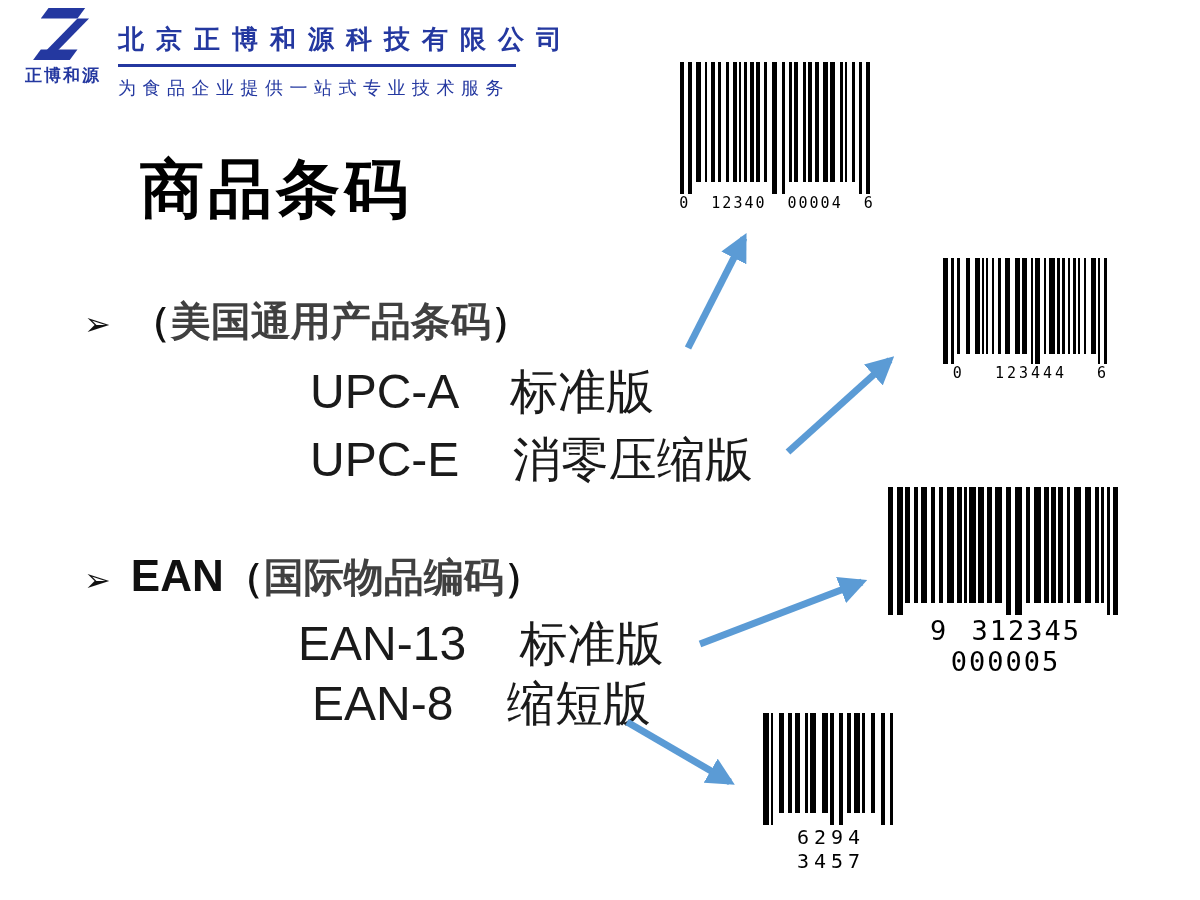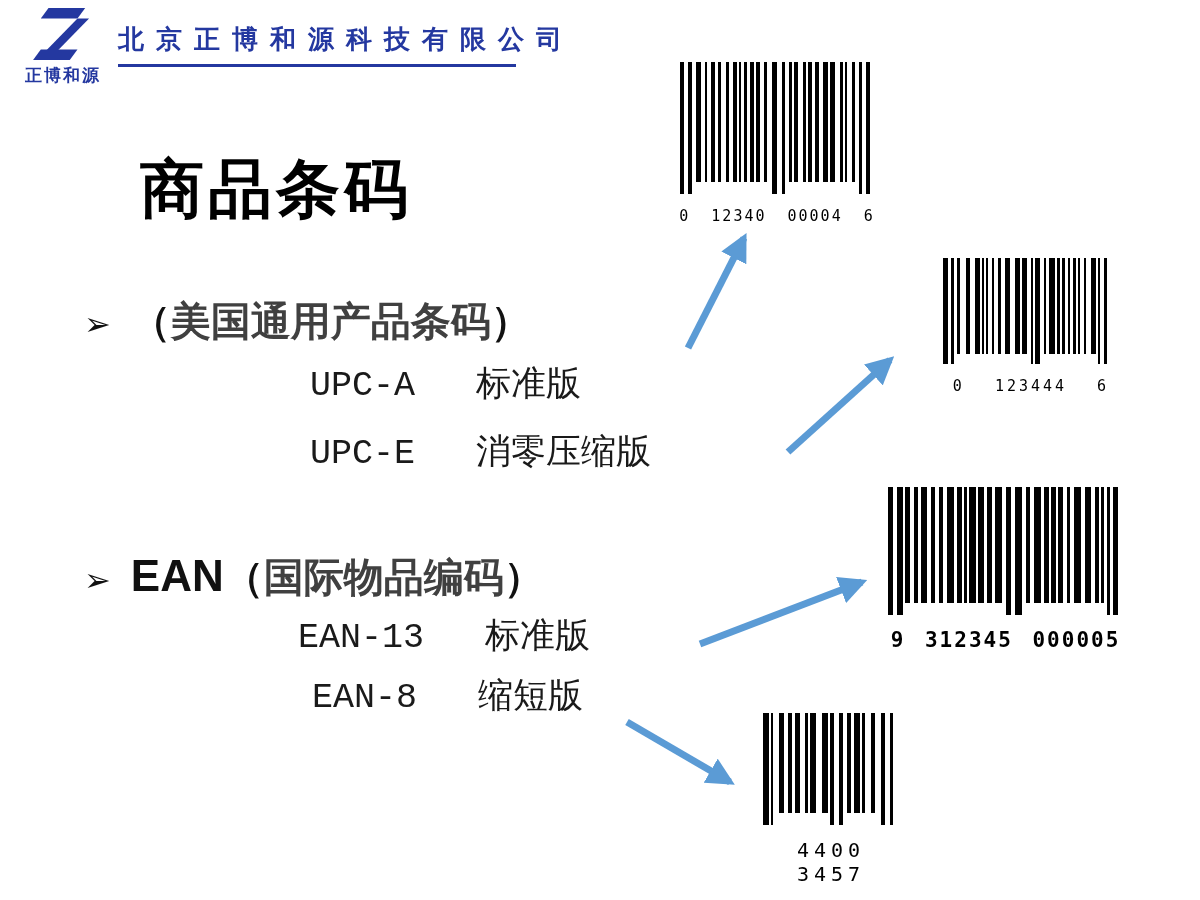--- a/index.html
+++ b/index.html
@@ -39,39 +39,39 @@
 
   
   .bullet { position:absolute; display:flex; align-items:baseline; white-space:nowrap; }
   .bullet .marker { font-size:32px; margin-right:20px; color:#111; }
   .bullet .acr { font-size:44px; font-weight:bold; color:#111; }
   .bullet .paren { font-size:40px; font-weight:bold; color:#111; }
   .bullet .red { font-size:40px; font-weight:bold; color:#404040; }
   #bullet-upc { left:84px; top:294px; }
   #bullet-ean { left:84px; top:550px; }
 
-  .subline { position:absolute; font-size:35px; color:#1a1a1a; white-space:nowrap;font-family:Liberation Mono, monospace; }
+  .subline { position:absolute; font-size:48px; color:#1a1a1a; white-space:nowrap; }
   .subline .desc { margin-left:40px; }
   #line-upc-a { left:310px; top:360px; }
   #line-upc-e { left:310px; top:428px; }
   #line-ean13 { left:298px; top:612px; }
   #line-ean8  { left:312px; top:672px; }
 
   
   .barcode { position:absolute; background:#fff; text-align:center; }
   .barcode .bars { line-height:0; }
   .barcode svg rect { fill:#000; }
-  .digits { font-family:"DejaVu Sans Mono", monospace; color:#000; margin-top:13px; }
+  .digits { font-family:"DejaVu Sans Mono", monospace; color:#000; margin-top:0; }
   #bc0 { left:672px; top:62px;  width:210px; }
   #bc1 { left:933px; top:258px; width:196px; }
   #bc2 { left:882px; top:487px; width:247px; }
   #bc3 { left:753px; top:713px; width:156px; }
   #bc0 .digits { font-size:15px; word-spacing:10px; letter-spacing:2px; }
   #bc1 .digits { font-size:15px; word-spacing:18px; letter-spacing:3px; }
-  #bc2 .digits { font-size:21px; word-spacing:5px;  letter-spacing:2px; font-weight:bold; }
+  #bc2 .digits { font-size:27px; word-spacing:5px;  letter-spacing:2px; font-weight:normal; }
   #bc3 .digits { font-size:20px; word-spacing:14px; letter-spacing:5px; }
 
   
   .arrows { position:absolute; inset:0; pointer-events:none; }
 </style>
 </head>
 <body>
 
 <div class="slide">
 
@@ -82,20 +82,21 @@
           <polygon points="16,2 54,2 46,13 8,13"></polygon>
           <polygon points="46,13 58,13 16,56 4,56"></polygon>
           <polygon points="8,45 46,45 38,56 0,56"></polygon>
         </g>
       </svg>
       <div class="logo-text">正博和源</div>
     </div>
     <div class="head-txt">
       <div class="company-name">北京正博和源科技有限公司</div>
       <div class="header-divider"></div>
+      <div class="tagline">为食品企业提供一站式专业技术服务</div>
     </div>
   </div>
 
   <h1 class="title">商品条码</h1>
 
   <div class="bullet" id="bullet-upc">
     <span class="marker">➢</span>
     <span class="paren">（</span>
     <span class="red">美国通用产品条码</span>
     <span class="paren">）</span>
@@ -232,21 +233,21 @@
           <rect x="69" y="0" width="6" height="100"></rect>
           <rect x="77" y="0" width="4" height="112"></rect>
           <rect x="86" y="0" width="4" height="112"></rect>
           <rect x="94" y="0" width="4" height="100"></rect>
           <rect x="101" y="0" width="6" height="100"></rect>
           <rect x="109" y="0" width="3" height="100"></rect>
           <rect x="118" y="0" width="4" height="100"></rect>
           <rect x="128" y="0" width="4" height="112"></rect>
           <rect x="137" y="0" width="3" height="112"></rect>
         </svg></div>
-    <div class="digits">4400 3457</div>
+    <div class="digits">6294 3457</div>
   </div>
 
   <svg class="arrows" width="1200" height="900">
     <defs>
       <marker id="ah" viewBox="0 0 10 10" refX="8" refY="5" markerWidth="4" markerHeight="4" orient="auto-start-reverse">
         <path d="M0,0 L10,5 L0,10 z" fill="#5b9bd5"></path>
       </marker>
     </defs>
     <line x1="688" y1="348" x2="744" y2="238" stroke="#5b9bd5" stroke-width="7" marker-end="url(#ah)"></line>
     <line x1="788" y1="452" x2="890" y2="360" stroke="#5b9bd5" stroke-width="7" marker-end="url(#ah)"></line>

